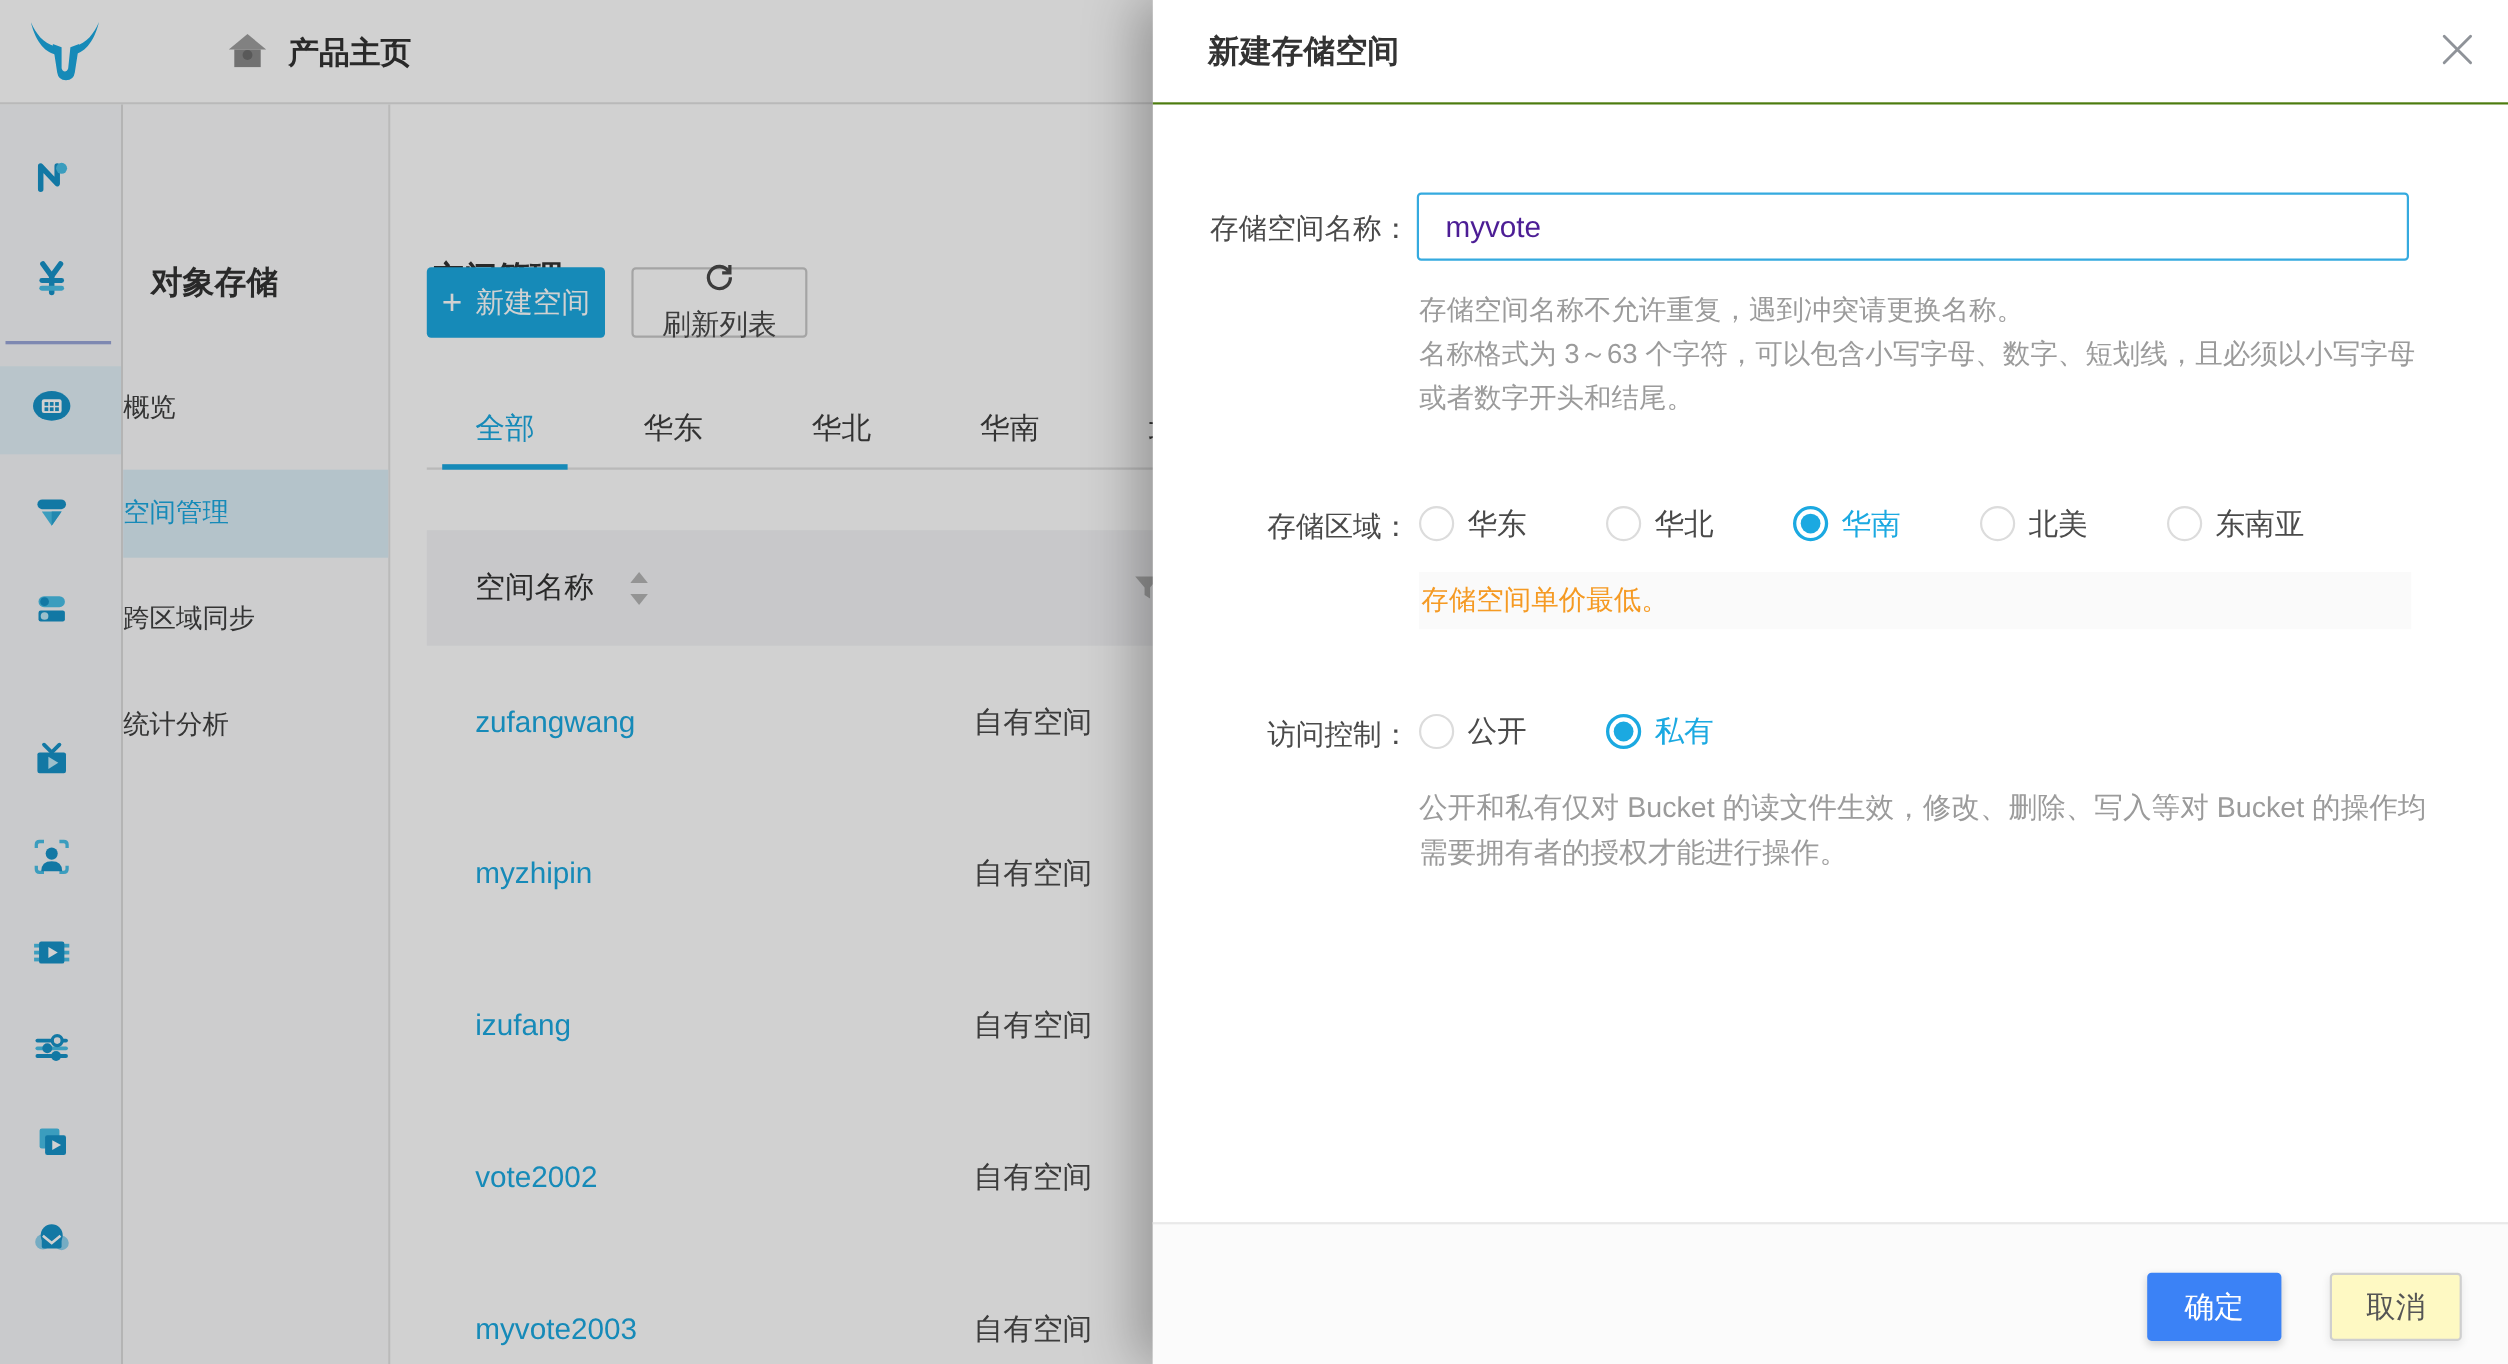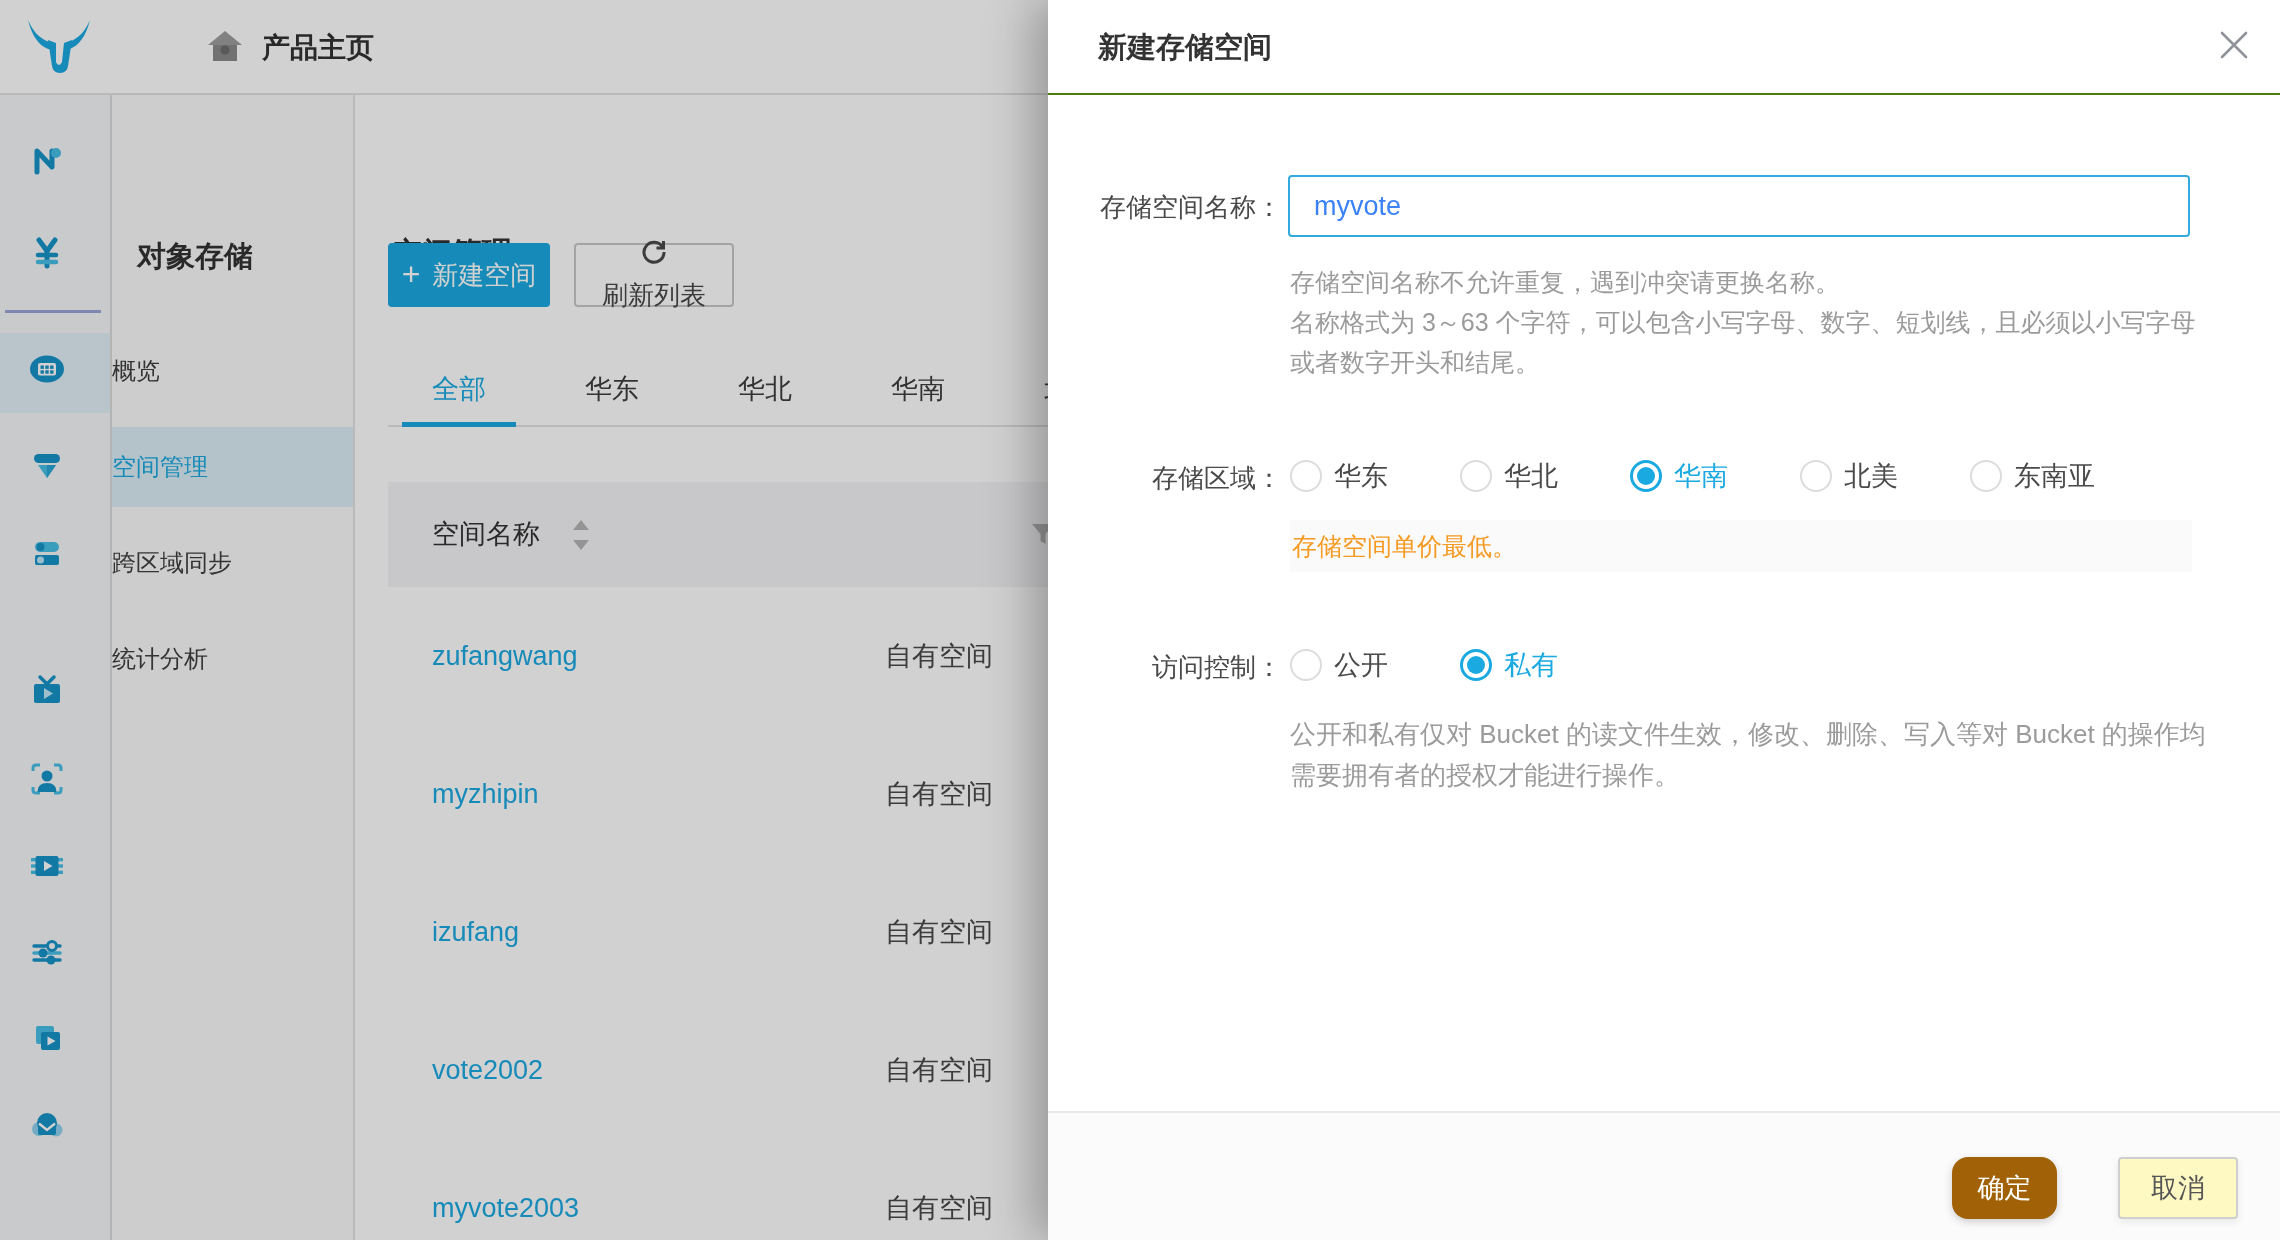--- a/index.html
+++ b/index.html
@@ -49,33 +49,33 @@
   
   .dim{position:absolute;inset:0;background:rgba(0,0,0,0.18);z-index:5;}
 
   
   .modal{position:absolute;top:0;right:0;width:1232px;height:1240px;background:#fff;z-index:10;box-shadow:-15px 0 45px rgba(0,0,0,0.28);}
   .modal-header{position:absolute;left:0;top:0;width:100%;height:95px;border-bottom:2px solid #4d7c0f;}
   .modal-title{position:absolute;left:50px;top:0;height:95px;line-height:95px;font-size:29px;font-weight:bold;color:#333;}
   .modal-close{position:absolute;right:26px;top:26px;width:40px;height:40px;background:none;border:none;cursor:pointer;padding:0;}
   .form-label{position:absolute;left:0;width:234px;text-align:right;font-size:26px;color:#4a4a4a;}
   .name-input{position:absolute;left:240px;top:175px;width:902px;height:62px;border:2px solid #35aadf;border-radius:4px;
-    padding:0 10px 0 24px;font-size:27px;color:#3b82f6;font-family:inherit;outline:none;}
+    padding:0 10px 0 24px;font-size:27px;color:#4c1d95;font-family:inherit;outline:none;}
   .help{position:absolute;left:242px;width:912px;font-size:25px;line-height:40px;color:#9b9b9b;}
   .opt-row{position:absolute;left:242px;display:flex;align-items:center;}
   .opt{width:170px;display:flex;align-items:center;cursor:pointer;}
   .radio{width:32px;height:32px;border-radius:50%;border:2px solid #dcdcdc;background:#fff;position:relative;flex:none;}
   .radio.checked{border:3px solid #1ba9e1;}
   .radio.checked::after{content:"";position:absolute;inset:4px;border-radius:50%;background:#1ba9e1;}
   .opt-label{margin-left:12px;font-size:27px;color:#4a4a4a;white-space:nowrap;}
   .opt.checked .opt-label{color:#1ba9e1;}
   .note-bar{position:absolute;left:242px;top:520px;width:902px;height:52px;line-height:52px;background:#fafafa;
     font-size:25px;color:#f59a23;padding-left:2px;}
   .modal-footer{position:absolute;left:0;bottom:0;width:100%;height:129px;background:#fbfbfb;border-top:2px solid #e9e9e9;}
-  .btn-confirm{position:absolute;left:904px;top:44px;width:105px;height:62px;background:#a16207;color:#fff;border:none;border-radius:16px;
+  .btn-confirm{position:absolute;left:904px;top:44px;width:122px;height:62px;background:#3b82f6;color:#fff;border:none;border-radius:4px;
     font-size:27px;font-family:inherit;cursor:pointer;box-shadow:0 3px 8px rgba(0,0,0,0.18);}
   .btn-cancel{position:absolute;left:1070px;top:44px;width:120px;height:62px;background:#fef9c3;color:#555;border:2px solid #cfcfcf;border-radius:4px;
     font-size:27px;font-family:inherit;cursor:pointer;box-shadow:0 3px 8px rgba(0,0,0,0.08);}
 </style>
 </head>
 <body>
 
 <div class="screen">
 
   <div class="page">

